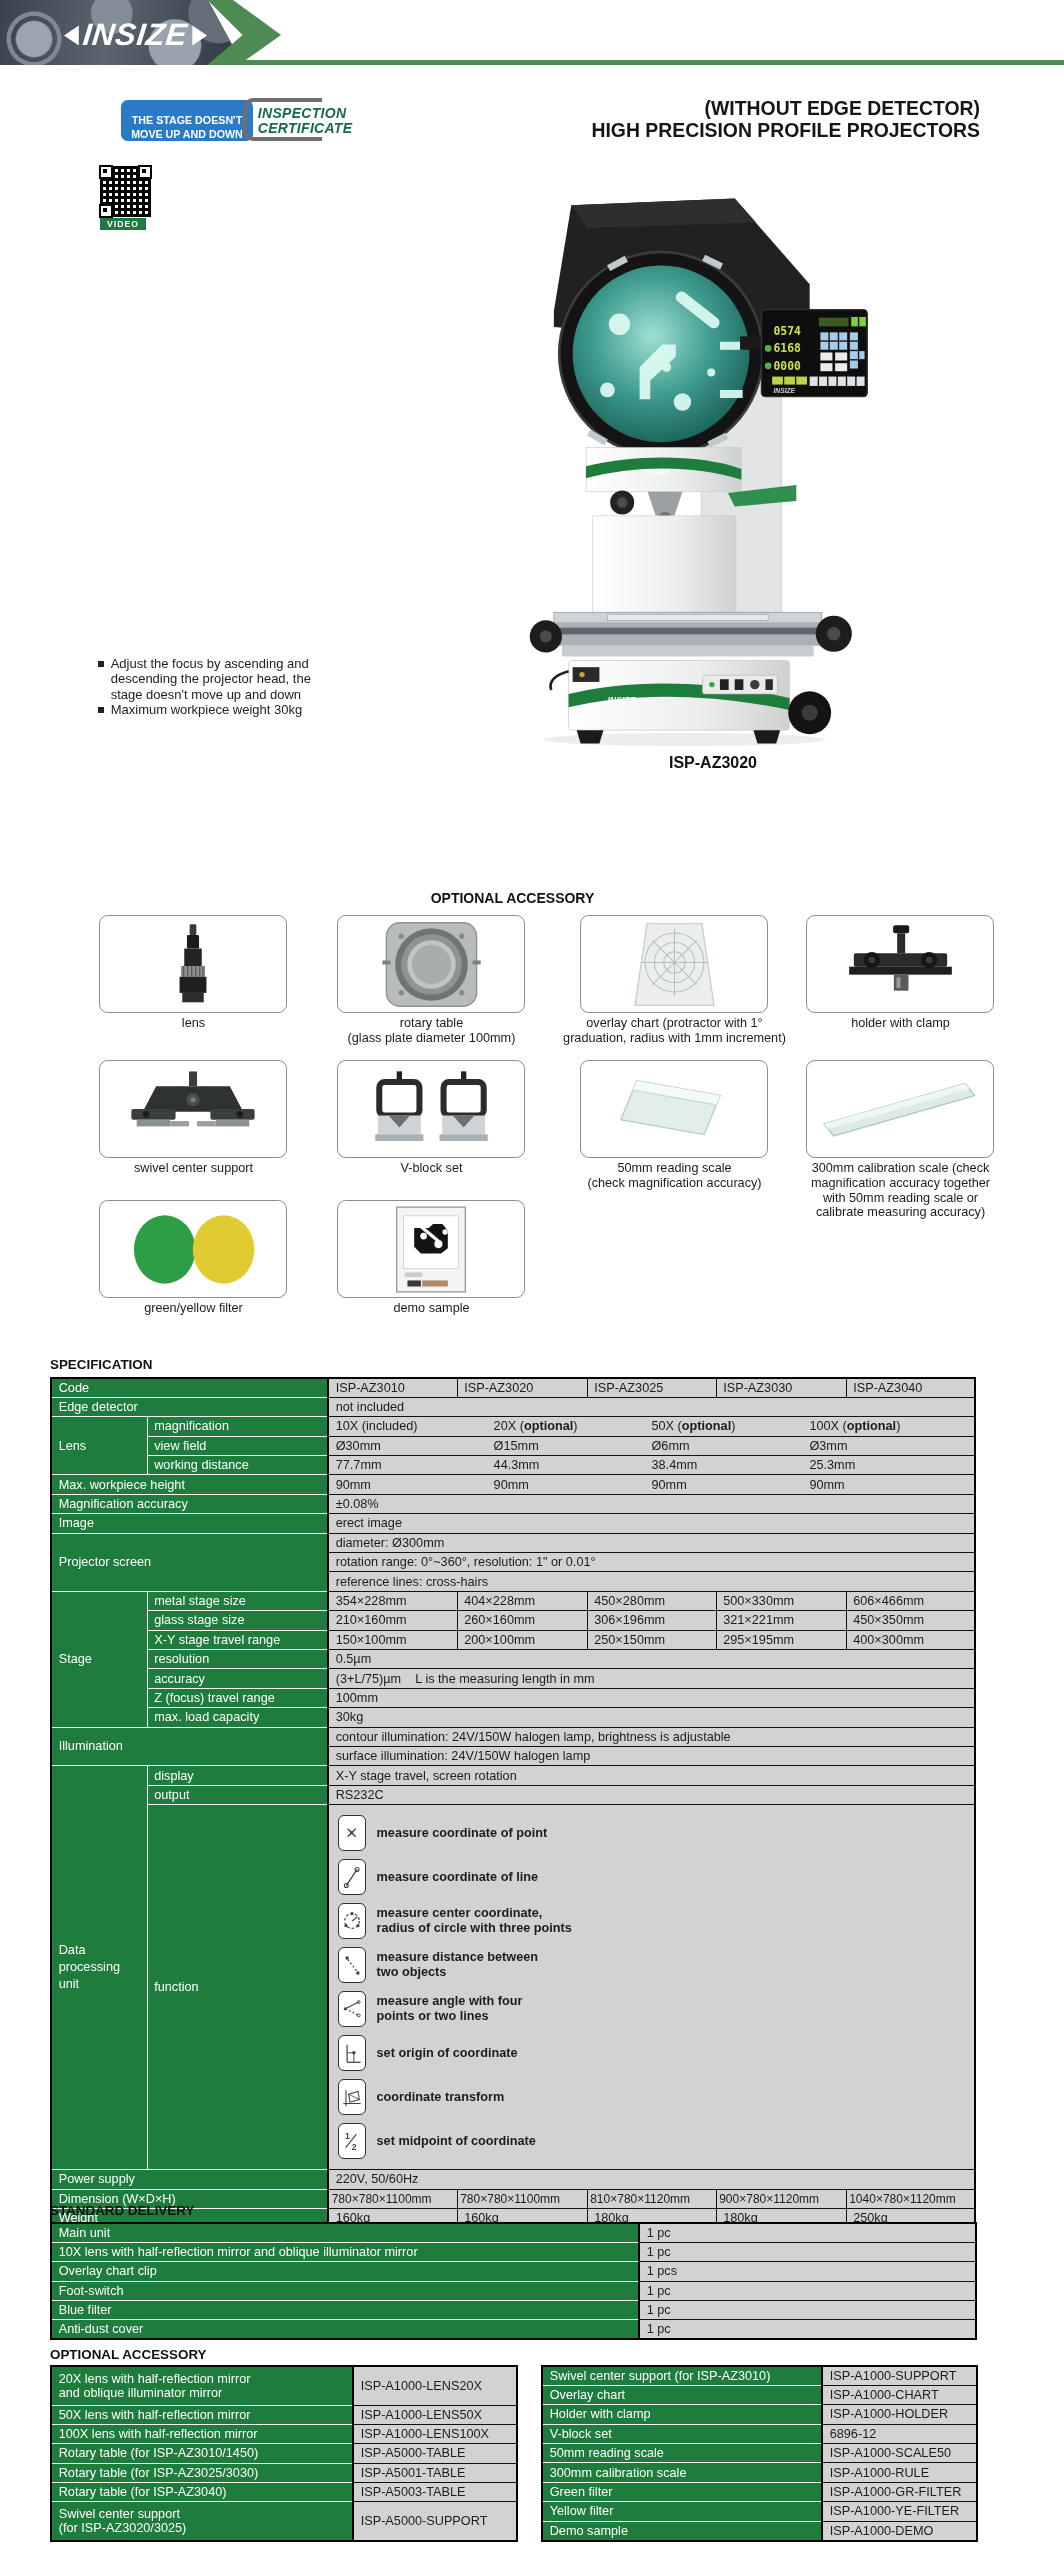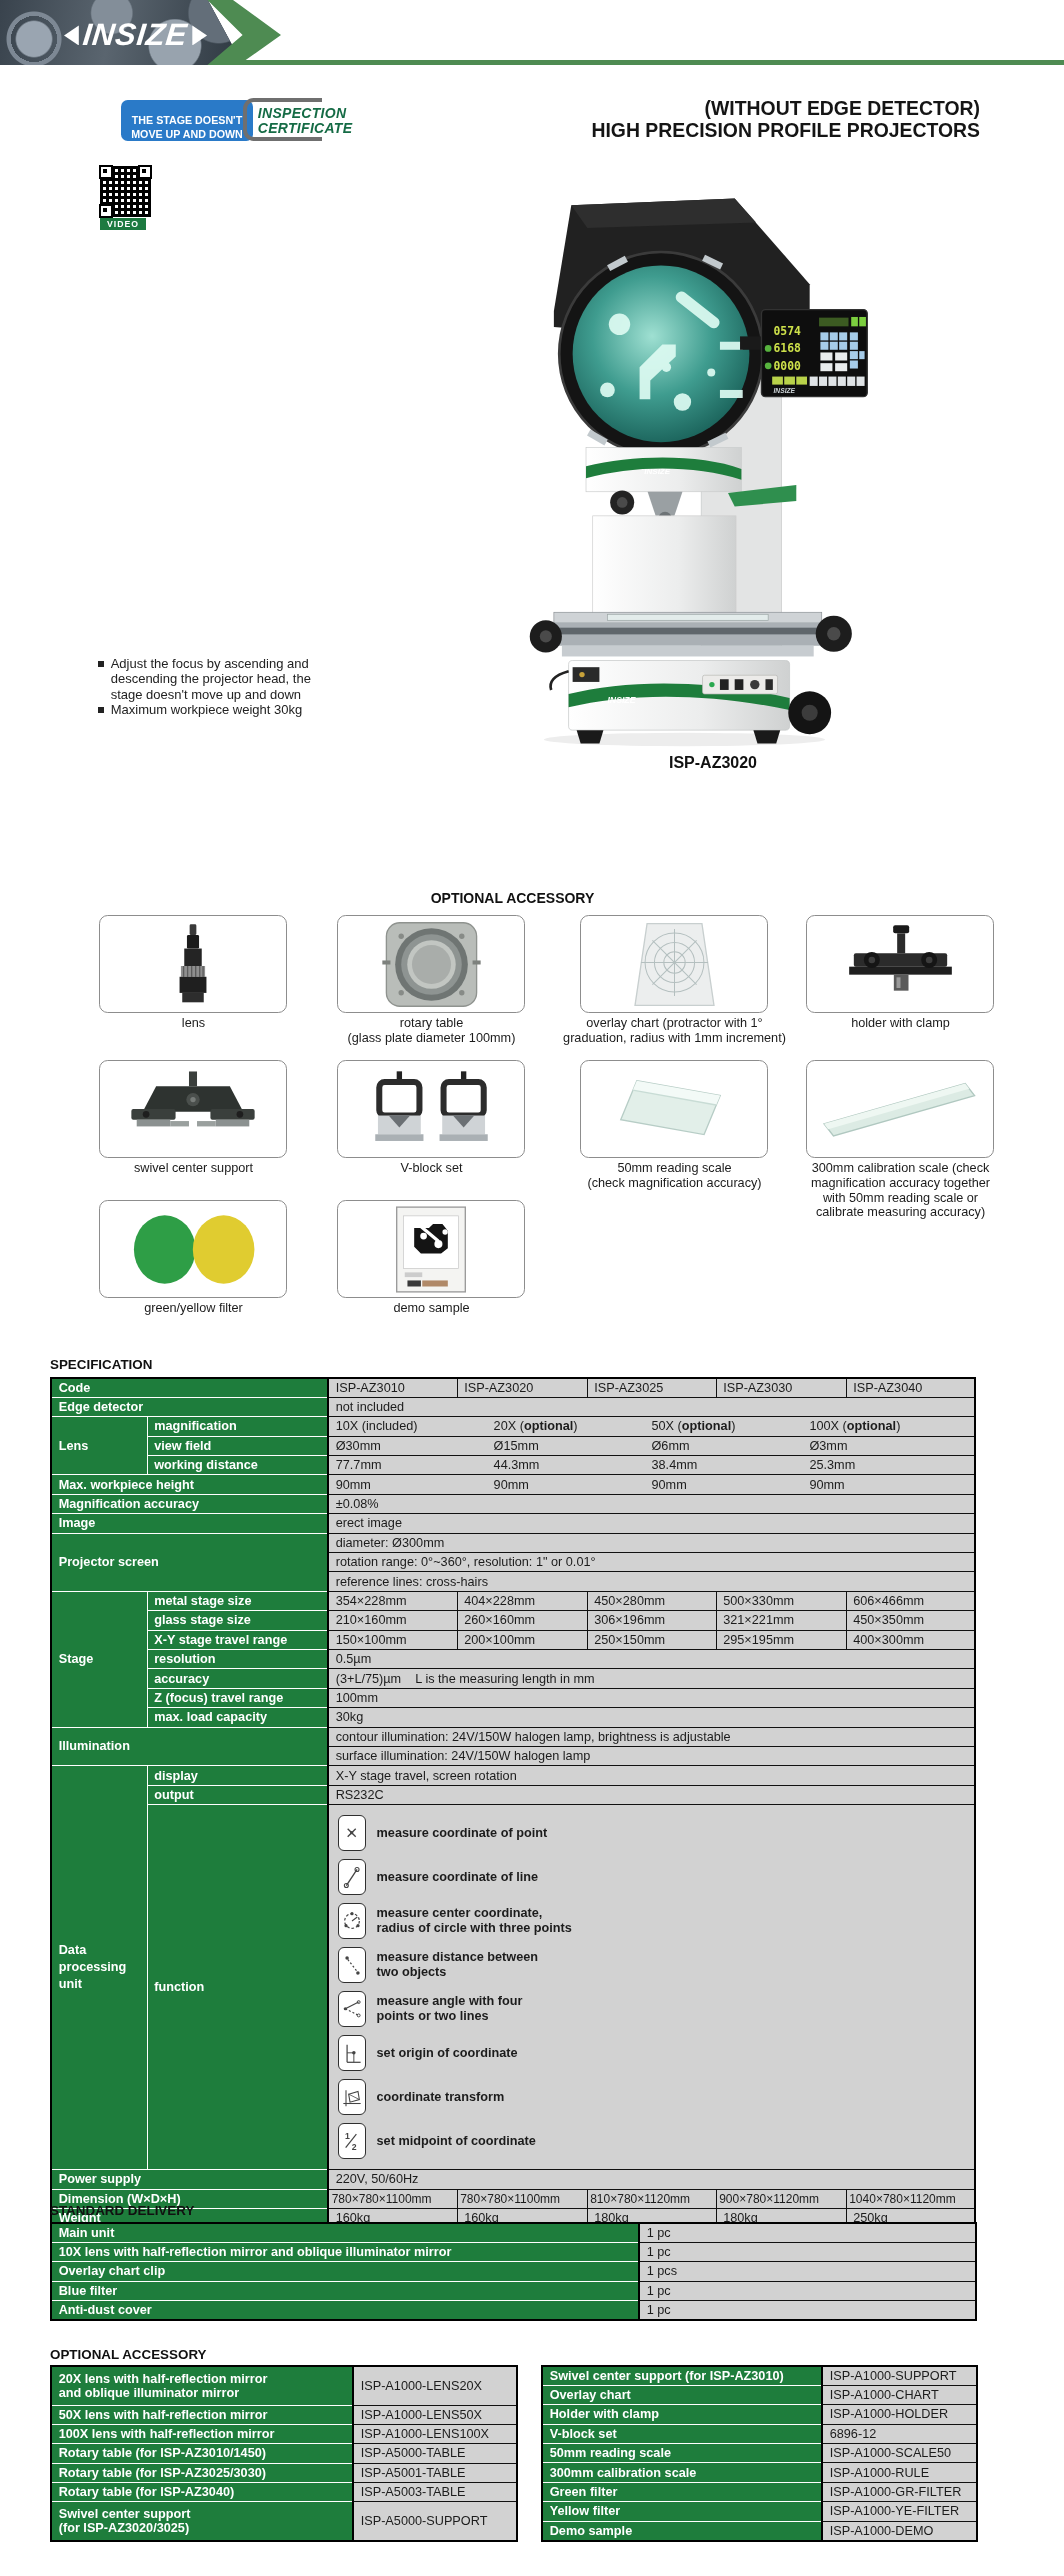--- a/index.html
+++ b/index.html
@@ -60,21 +60,21 @@
     display:flex;align-items:center;justify-content:center;overflow:hidden;}
   .cap{position:absolute;text-align:center;font-size:12.7px;line-height:14.8px;color:#1c1c1c;white-space:pre-line;width:231px;}
 
   
   .sec-heading{position:absolute;font-weight:bold;font-size:13.4px;color:#111;}
 
   
   table{border-collapse:collapse;table-layout:fixed;}
   .tbl{position:absolute;}
   td{vertical-align:middle;overflow:hidden;}
-  td.g{background:#1e7d3c;color:#fff;font-weight:bold;font-size:12.7px;padding:0.7px 6.7px;
+  td.g{background:#1e7d3c;color:#fff;font-weight:normal;font-size:12.7px;padding:0.7px 6.7px;
        border-bottom:1.3px solid #fff;border-right:1.3px solid #fff;}
   td.gend{border-right:2px solid #000;}
   td.v{background:#d2d2d2;color:#1c1c1c;font-size:12.7px;padding:0.7px 6.7px;border-bottom:1.3px solid #111;}
   td.vl{border-left:1.3px solid #111;}
   .spec,.delivery,.opt{border:2px solid #000;}
   .spec tr,.delivery tr,.opt tr{height:19.4px;}
   .spec tr.tall{height:auto;}
   .opt tr.h2{height:39px;}
   .bold{font-weight:normal;}
   .pre{white-space:pre-line;}
@@ -705,20 +705,24 @@
         </tr>
     <tr>
           <td class="g gend">10X lens with half-reflection mirror and oblique illuminator mirror</td>
           <td class="v">1 pc</td>
         </tr>
     <tr>
           <td class="g gend">Overlay chart clip</td>
           <td class="v">1 pcs</td>
         </tr>
     <tr>
+          <td class="g gend">Foot-switch</td>
+          <td class="v">1 pc</td>
+        </tr>
+    <tr>
           <td class="g gend">Blue filter</td>
           <td class="v">1 pc</td>
         </tr>
     <tr>
           <td class="g gend">Anti-dust cover</td>
           <td class="v">1 pc</td>
         </tr>
   </tbody>
     </table>
 

